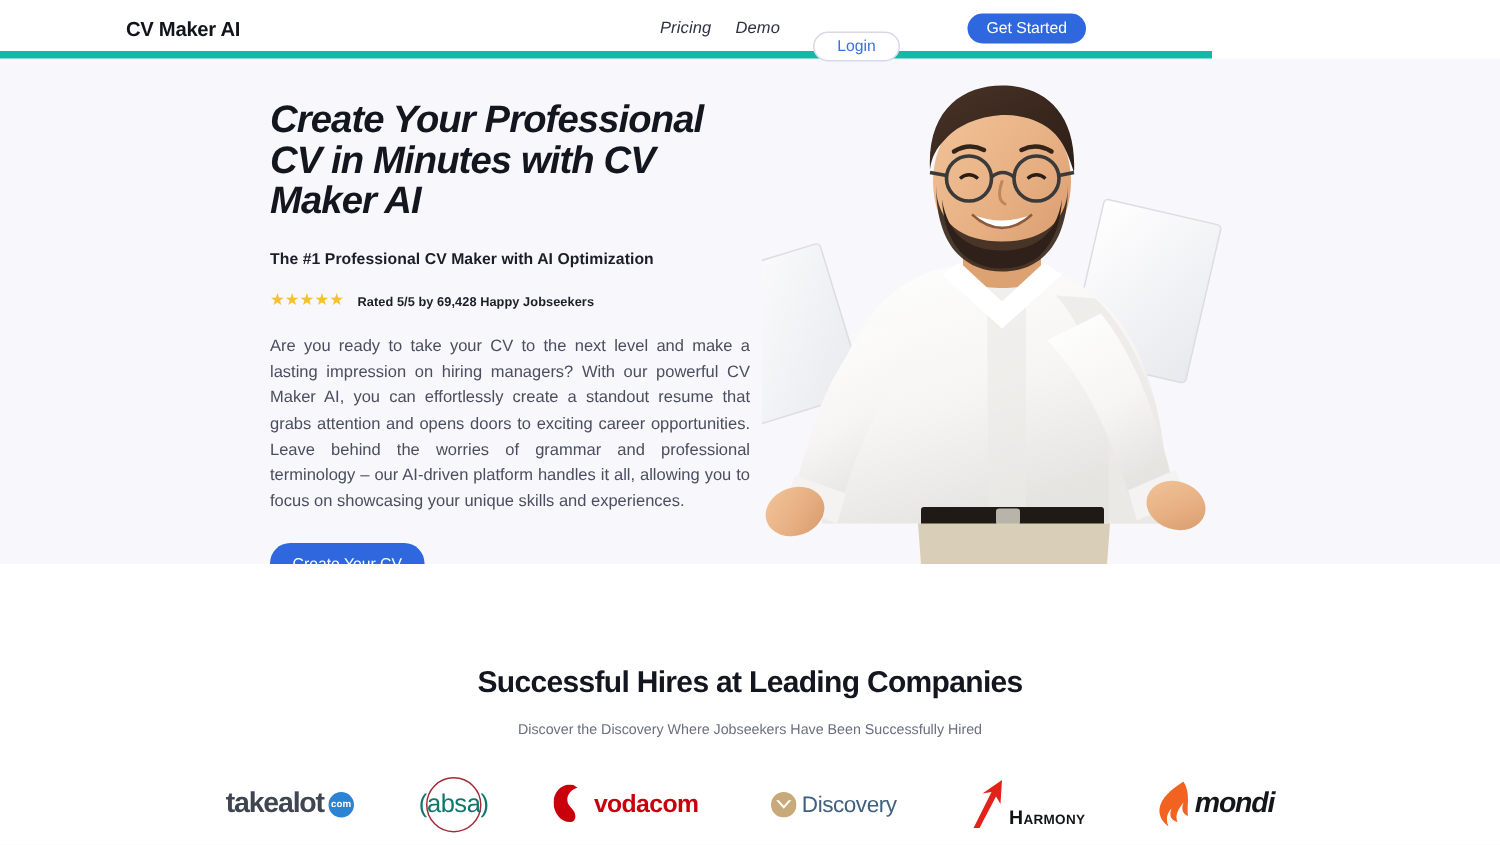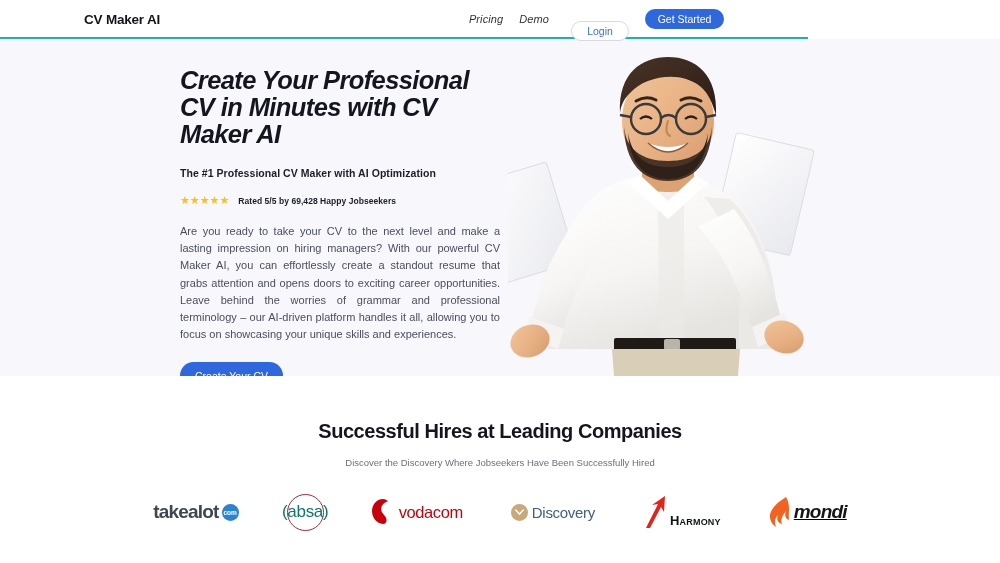--- a/index.html
+++ b/index.html
@@ -8,21 +8,21 @@
     font-family:"Liberation Sans", sans-serif;
     background:#ffffff;
     overflow:hidden;
   }
   .page { position:relative; width:1000px; height:563px; }
 
   
   .header {
     position:absolute; top:0; left:0; width:808px; height:39px;
     background:#ffffff;
-    border-bottom:2px solid #14b8a6;
+    border-bottom:5px solid #14b8a6;
     z-index:5;
   }
   .header-inner {
     width:640px; margin:0 auto; height:38px;
     display:flex; align-items:center; justify-content:space-between;
   }
   .brand {
     font-size:13.5px; font-weight:bold; color:#12141c; letter-spacing:-0.2px;
   }
   .nav-right { display:flex; align-items:center; gap:16px; }
@@ -36,20 +36,21 @@
     width:58px; height:20px; border:1px solid #d8d9e6; border-radius:10px;
     background:#ffffff; color:#3b6fe0; font-size:10.5px; cursor:pointer;
     margin-left:6px;
     margin-top:24px;
   }
   .btn-getstarted {
     display:inline-flex; align-items:center; justify-content:center;
     width:79px; height:20px; border-radius:10px;
     background:#2f67de; color:#ffffff; font-size:10.5px; cursor:pointer;
     border:none;
+    margin-left:29px;
   }
 
   
   .hero {
     position:absolute; top:39px; left:0; width:1000px; height:337px;
     background:#f7f7fc;
   }
   .hero-inner {
     width:640px; margin:0 auto; position:relative; height:337px;
     display:flex;
@@ -88,21 +89,21 @@
     position:absolute; right:-18px; top:0; width:340px; height:337px;
   }
   .hero-illustration { position:absolute; left:10px; top:10px; width:320px; height:327px; }
 
   
   .companies {
     position:absolute; top:376px; left:0; width:1000px; height:187px;
     background:#ffffff;
   }
   .companies-title {
-    margin-top:44px; text-align:center;
+    margin-top:68px; text-align:center;
     font-size:20px; font-weight:bold; color:#14161f; letter-spacing:-0.45px;
   }
   .companies-sub {
     margin-top:14px; text-align:center;
     font-size:9.5px; color:#6a6f80;
   }
   .logo-row {
     margin-top:21px;
     display:flex; align-items:center; justify-content:center; gap:48px;
     padding:0 180px;
@@ -117,29 +118,29 @@
     display:flex; align-items:center; justify-content:center; letter-spacing:0;
   }
   
   .lg-absa {
     width:37px; height:37px; border-radius:50%; border:1.6px solid #a32a39;
     display:flex; align-items:center; justify-content:center;
     color:#0f766e; font-size:17px; font-weight:normal; letter-spacing:-0.3px;
   }
   
   .lg-vodacom { display:flex; align-items:center; gap:5px; }
-  .lg-vodacom .vtext { font-size:16.5px; font-weight:normal; color:#c9000c; letter-spacing:-0.4px; }
+  .lg-vodacom .vtext { font-size:16.5px; font-weight:bold; color:#c9000c; letter-spacing:-0.4px; }
   
   .lg-discovery { display:flex; align-items:center; gap:4px; }
   .lg-discovery .dtext { font-size:15px; color:#41607f; letter-spacing:-0.3px; }
   
   .lg-harmony { display:flex; align-items:flex-end; gap:1px; }
   .lg-harmony .htext { font-size:13px; font-weight:bold; color:#111316; letter-spacing:0.2px; font-variant:small-caps; }
   
-  .lg-mondi { display:flex; align-items:center; gap:2px;text-decoration:underline; }
+  .lg-mondi { display:flex; align-items:center; gap:2px; }
   .lg-mondi .mtext { font-size:19px; font-weight:bold; font-style:italic; color:#14161a; letter-spacing:-0.8px; }
 </style>
 </head>
 <body>
 
 <div class="page">
 
   <div class="header">
     <div class="header-inner">
       <div class="brand">CV Maker AI</div>

